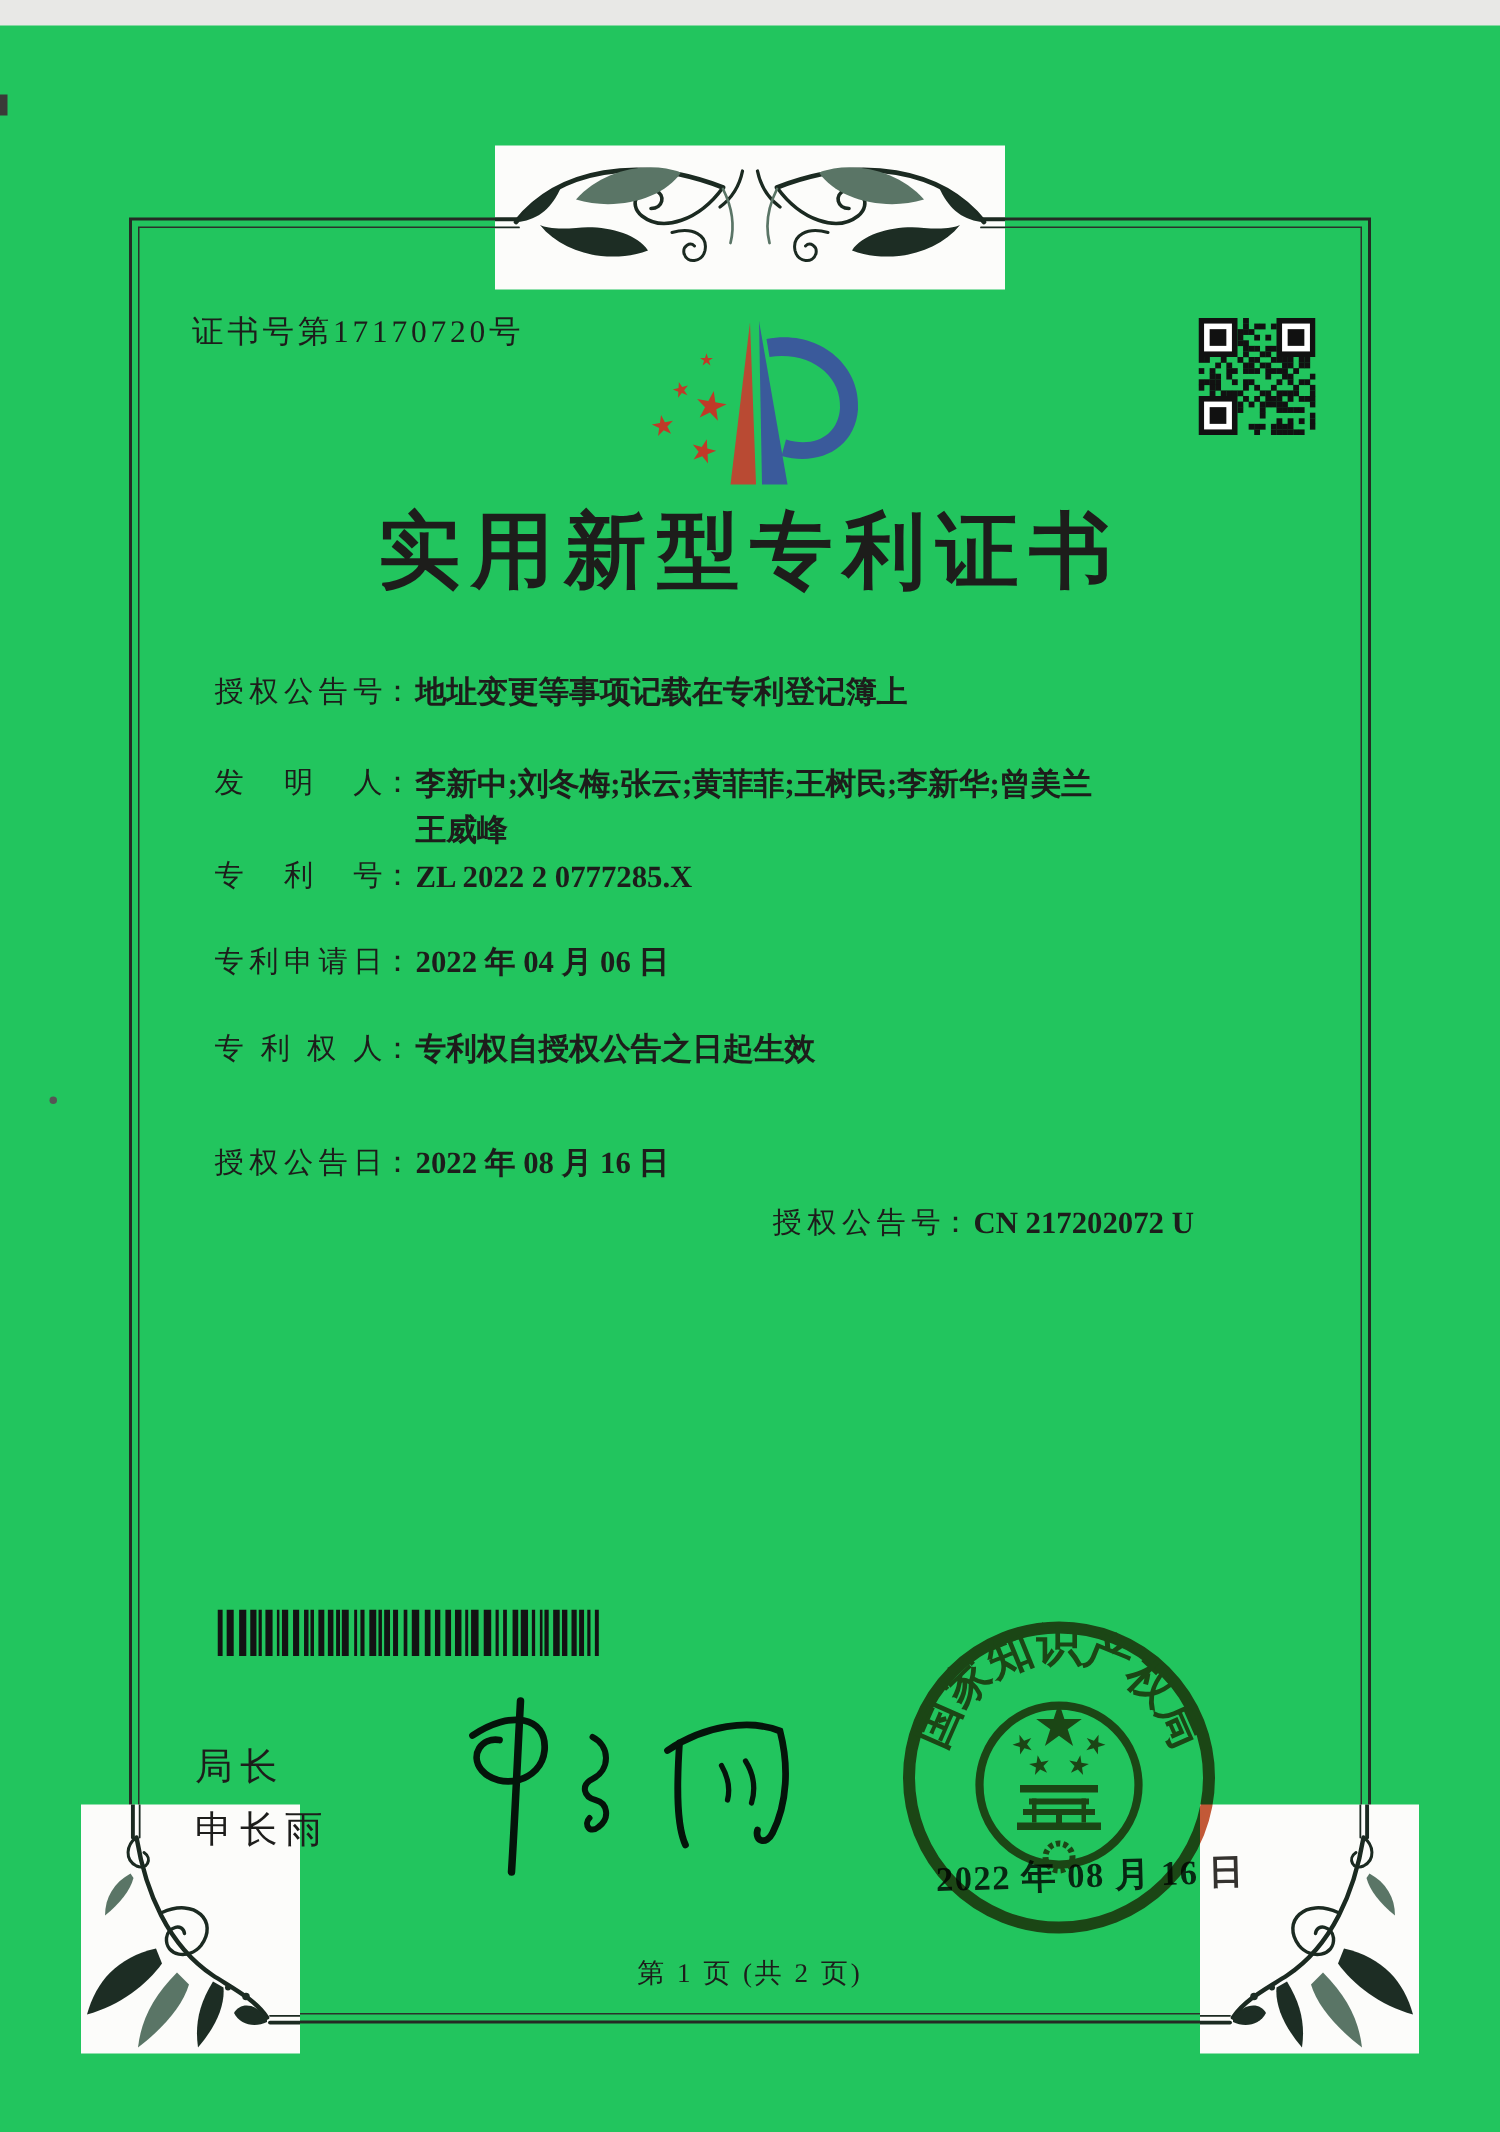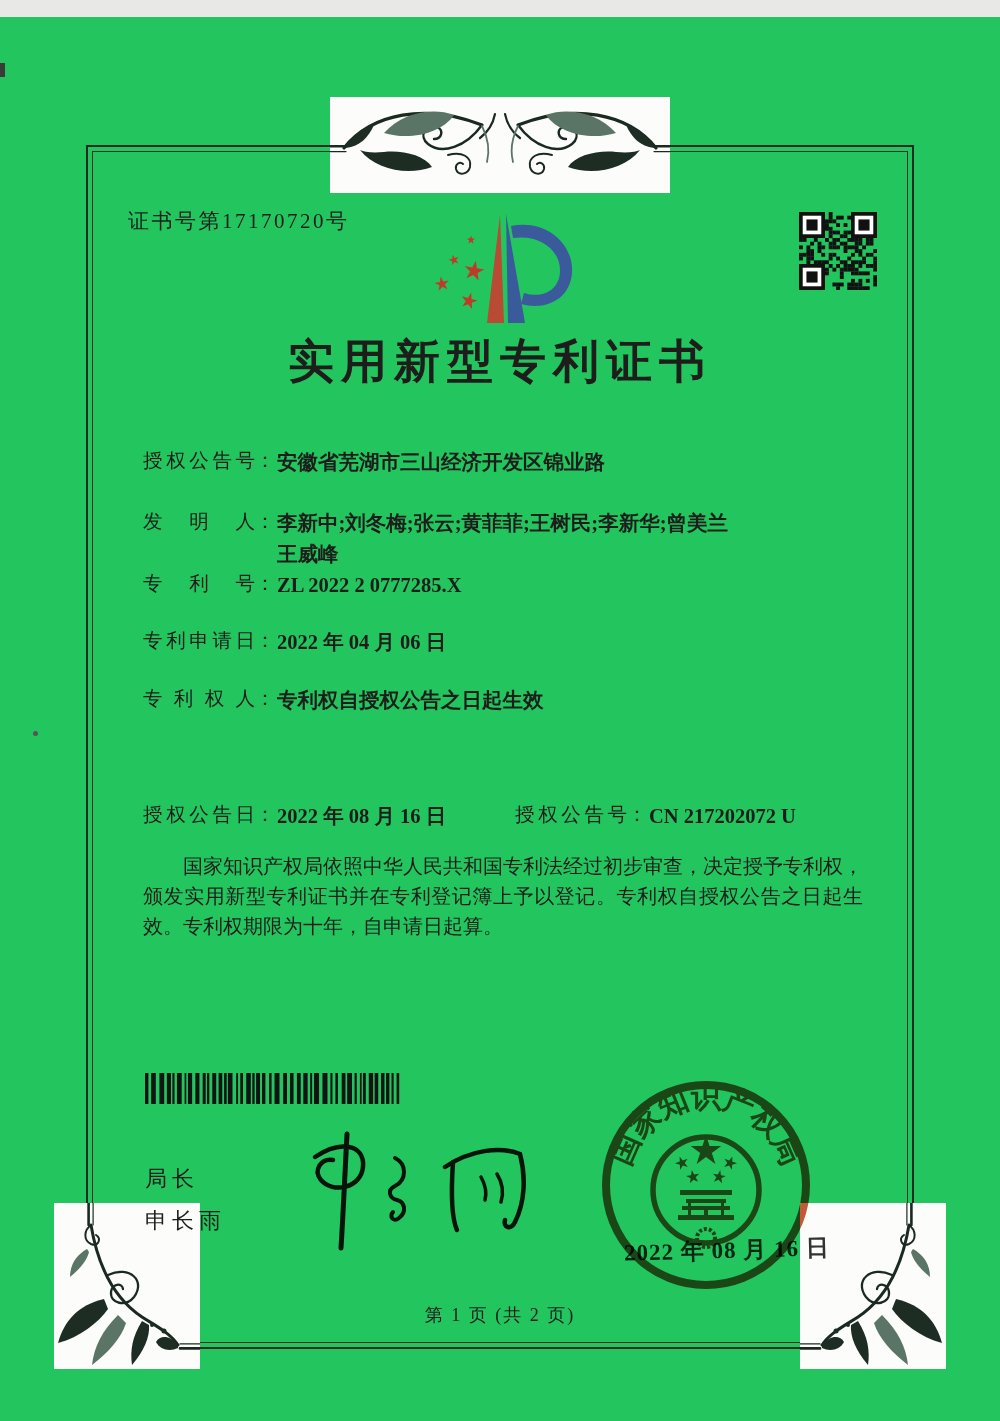--- a/index.html
+++ b/index.html
@@ -5,31 +5,31 @@
   html,body{margin:0;padding:0;background:#e8e8e6;}
   #page{position:relative;width:1000px;height:1421px;margin:17px auto;background:#22c55e;overflow:hidden;
         font-family:"Liberation Serif","DejaVu Serif",serif;color:#1d1d1b;}
   .abs{position:absolute;}
   
   #frame-outer{left:86px;top:128px;width:828px;height:1204px;border:2.5px solid #242b24;box-sizing:border-box;}
   #frame-inner{left:92px;top:134px;width:816px;height:1192px;border:1.3px solid #2a322a;box-sizing:border-box;}
   .orn-mask{background:#fcfcfa;}
   
   #cert-no{left:128px;top:190px;font-size:21px;letter-spacing:2.5px;}
-  #title{left:0;top:314px;width:1000px;text-align:center;font-size:46px;font-weight:700;letter-spacing:7px;}
+  #title{left:0;top:314px;width:1000px;text-align:center;font-size:55px;font-weight:700;letter-spacing:7px;}
   
   .row{position:absolute;left:143px;font-size:20px;white-space:nowrap;}
   .lab{display:inline-block;width:112px;font-size:19.5px;text-align:justify;text-align-last:justify;vertical-align:top;}
   .colon{display:inline-block;width:16px;vertical-align:top;}
   .val{display:inline-block;font-weight:700;font-size:20.5px;margin-left:6px;vertical-align:top;line-height:31px;}
   
   #body-text{left:143px;top:834px;width:720px;font-size:20px;line-height:30px;text-align:justify;}
   #body-text p{margin:0;text-indent:2em;}
   
-  #signatory{left:145px;top:1141px;font-size:22px;line-height:42px;letter-spacing:5px;}
+  #signatory{left:130px;top:1141px;font-size:25px;line-height:42px;letter-spacing:5px;}
   
   #footer{left:0;top:1286px;width:1000px;text-align:center;font-size:18px;letter-spacing:2px;}
   
   #seal-date{left:624px;top:1218px;width:200px;font-size:23px;font-weight:700;color:#34322f;
              letter-spacing:1px;transform:rotate(-1.5deg);mix-blend-mode:multiply;white-space:nowrap;}
   svg{display:block;}
   .blend{mix-blend-mode:multiply;}
 </style>
 </head>
 <body>
@@ -252,50 +252,49 @@
         <use href="#star5" transform="translate(50,66) scale(1.05) rotate(10)"></use>
         <use href="#star5" transform="translate(18,79) scale(0.75) rotate(-10)"></use>
         <use href="#star5" transform="translate(45,96) scale(0.85) rotate(15)"></use>
       </g>
     </svg>
   </div>
 
   <div class="abs" id="title">实用新型专利证书</div>
 
   <div class="row" style="top:430px">
-    <span class="lab">授权公告号</span><span class="colon">：</span><span class="val">安徽省芜湖市三山经济开发区锦业路</span>
+    <span class="lab">授权公告号</span><span class="colon">：</span><span class="val">地址变更等事项记载在专利登记簿上</span>
   </div>
 
   <div class="row" style="top:491px">
     <span class="lab">发明人</span><span class="colon">：</span><span class="val"><span>李新中;刘冬梅;张云;黄菲菲;王树民;李新华;曾美兰</span><br><span>王威峰</span></span>
   </div>
 
   <div class="row" style="top:553px">
     <span class="lab">专利号</span><span class="colon">：</span><span class="val">ZL 2022 2 0777285.X</span>
   </div>
 
   <div class="row" style="top:610px">
     <span class="lab">专利申请日</span><span class="colon">：</span><span class="val">2022 年 04 月 06 日</span>
   </div>
 
   <div class="row" style="top:668px">
     <span class="lab">专利权人</span><span class="colon">：</span><span class="val">专利权自授权公告之日起生效</span>
   </div>
 
 
-  <div class="row" style="top:784px">
+  <div class="row" style="top:744px">
     <span class="lab">授权公告日</span><span class="colon">：</span><span class="val">2022 年 08 月 16 日</span>
   </div>
 
   <div class="row" style="top:784px;left:515px">
     <span class="lab">授权公告号</span><span class="colon">：</span><span class="val">CN 217202072 U</span>
   </div>
 
   <div class="abs" id="body-text">
-    <p>国家知识产权局依照中华人民共和国专利法经过初步审查，决定授予专利权，颁发实用新型专利证书并在专利登记簿上予以登记。专利权自授权公告之日起生效。专利权期限为十年，自申请日起算。</p>
   </div>
 
   <div class="abs" style="left:145px;top:1056px;width:256px;height:31px;">
     <svg id="barcode-svg" width="256" height="31" viewBox="0 0 256 31">
         <rect x="0" y="0" width="3.403993225937706" height="31" fill="#131313"></rect>
         <rect x="6.111993028275665" y="0" width="4.688811494358262" height="31" fill="#131313"></rect>
         <rect x="14.423670200642047" y="0" width="4.770120240734014" height="31" fill="#131313"></rect>
         <rect x="21.849838644568734" y="0" width="4.1235542309114495" height="31" fill="#131313"></rect>
         <rect x="27.401496894751443" y="0" width="2.115763956548536" height="31" fill="#131313"></rect>
         <rect x="31.946765759003707" y="0" width="4.766704882665866" height="31" fill="#131313"></rect>

